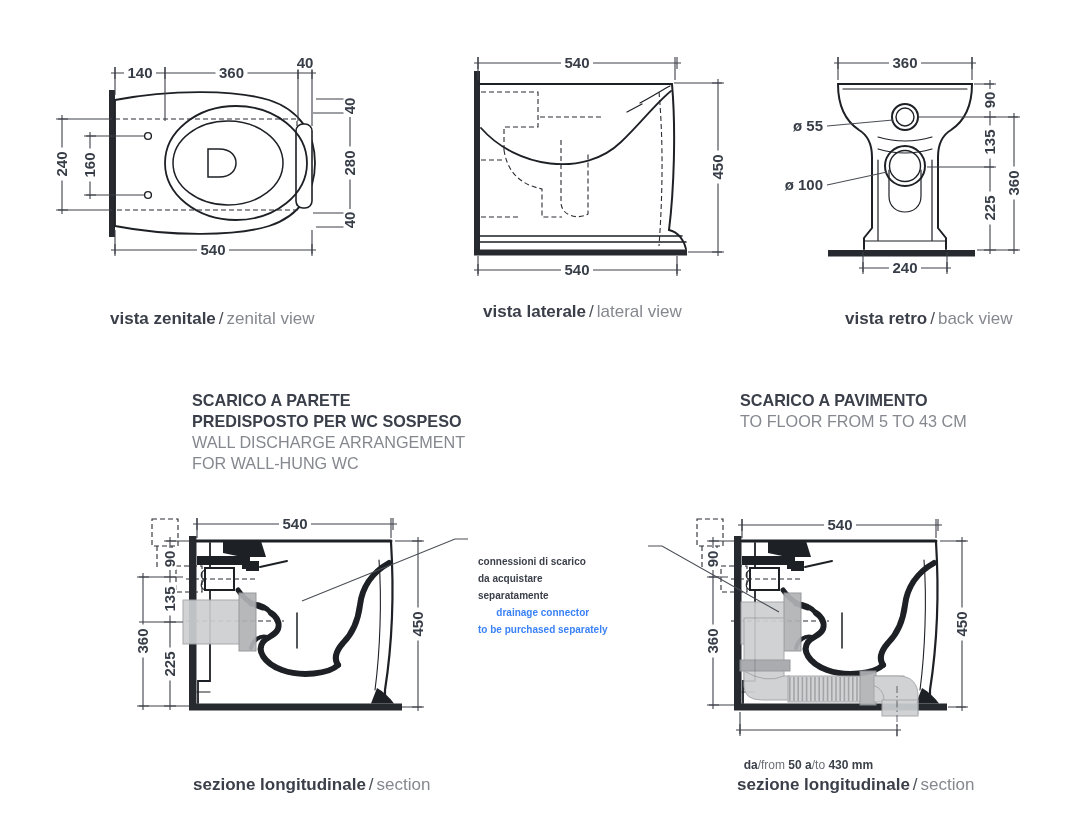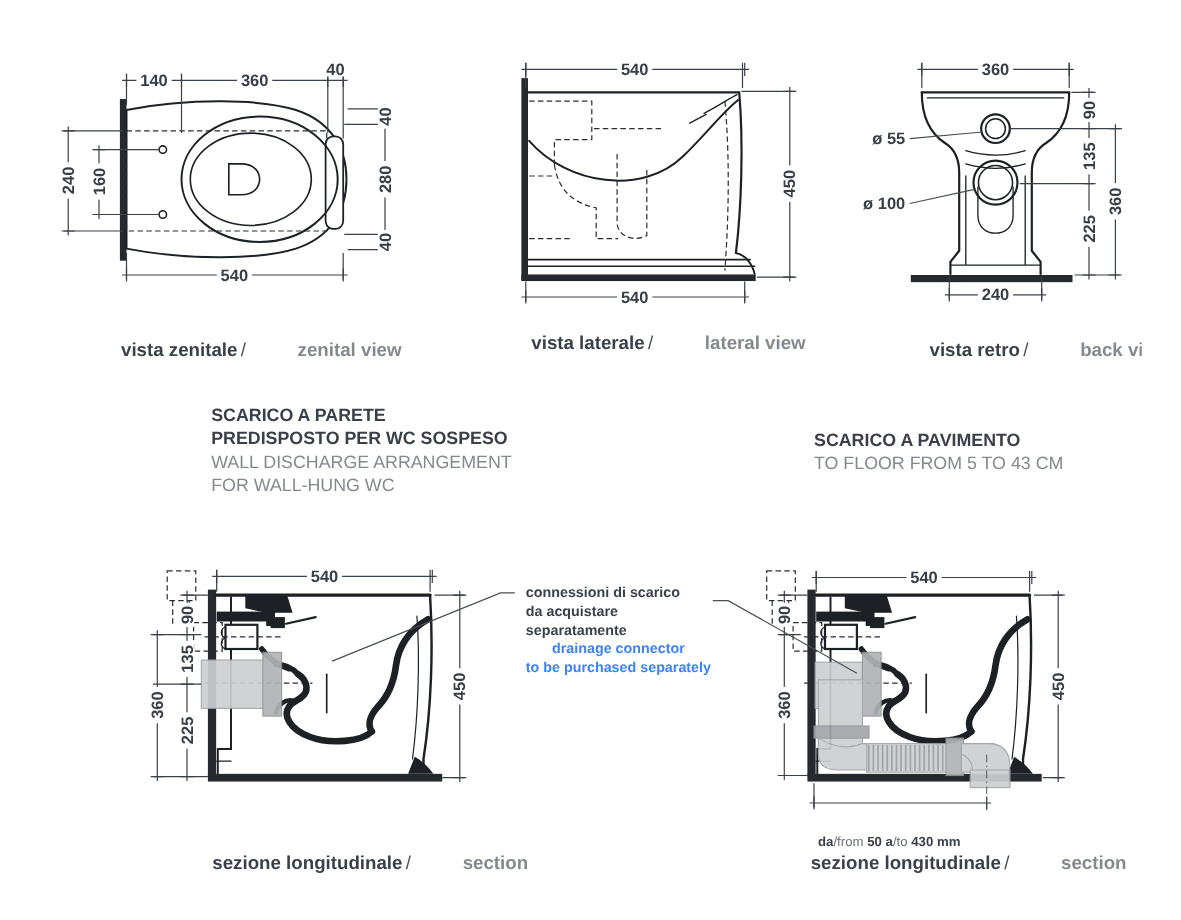--- a/index.html
+++ b/index.html
@@ -14,25 +14,25 @@
   .lb{fill:#ffffff;}
   .dkfill{fill:#26292e;stroke:none;}
   .inkfill{fill:#1d2025;stroke:none;}
   .gl{fill:#cdcfd1;stroke:#9fa2a5;stroke-width:1;}
   .gm{fill:#b0b2b5;stroke:#8f9295;stroke-width:1;}
   .lead{stroke:#4a4e55;stroke-width:1.1;fill:none;}
   .txt{position:absolute;color:#3a3f49;}
   .cap{font-size:17px;white-space:nowrap;}
   .cap .b{font-weight:bold;color:#3a3f49;}
   .cap .sep{font-weight:400;color:#4a4e55;padding:0 3px;}
-  .cap .g{font-weight:700;color:#85888f;margin-left:44px;}
+  .cap .g{font-weight:400;color:#85888f;}
   .head{font-size:16.2px;line-height:21px;white-space:nowrap;}
   .head .it{font-weight:bold;color:#3a3f49;}
   .head .en{font-weight:400;color:#85888f;}
-  .anno{font-size:13px;line-height:17px;white-space:nowrap;}
+  .anno{font-size:10px;line-height:17px;white-space:nowrap;margin-top:23px;}
   .anno .it{font-weight:bold;color:#3a3f49;}
   .anno .en{font-weight:700;color:#3b82f6;text-align:center;}
   .range{font-size:12px;white-space:pre;}
   .range .b{font-weight:bold;color:#3a3f49;}
   .range .r{font-weight:400;color:#6b6f77;}
 </style>
 </head>
 <body>
 
 <div id="page">
@@ -314,21 +314,21 @@
 <div class="txt cap" style="left:110px;top:309px;">
   <span class="b">vista zenitale</span><span class="sep">/</span><span class="g">zenital view</span>
 </div>
 <div class="txt cap" style="left:483px;top:302px;">
   <span class="b">vista laterale</span><span class="sep">/</span><span class="g">lateral view</span>
 </div>
 <div class="txt cap" style="left:845px;top:309px;">
   <span class="b">vista retro</span><span class="sep">/</span><span class="g">back view</span>
 </div>
 
-<div class="txt head" style="left:192px;top:368px;">
+<div class="txt head" style="left:192px;top:390px;">
   <div class="it">SCARICO A PARETE</div>
   <div class="it">PREDISPOSTO PER WC SOSPESO</div>
   <div class="en">WALL DISCHARGE ARRANGEMENT</div>
   <div class="en">FOR WALL-HUNG WC</div>
 </div>
 <div class="txt head" style="left:712px;top:390px;margin-left:28px;">
   <div class="it">SCARICO A PAVIMENTO</div>
   <div class="en">TO FLOOR FROM 5 TO 43 CM</div>
 </div>
 

